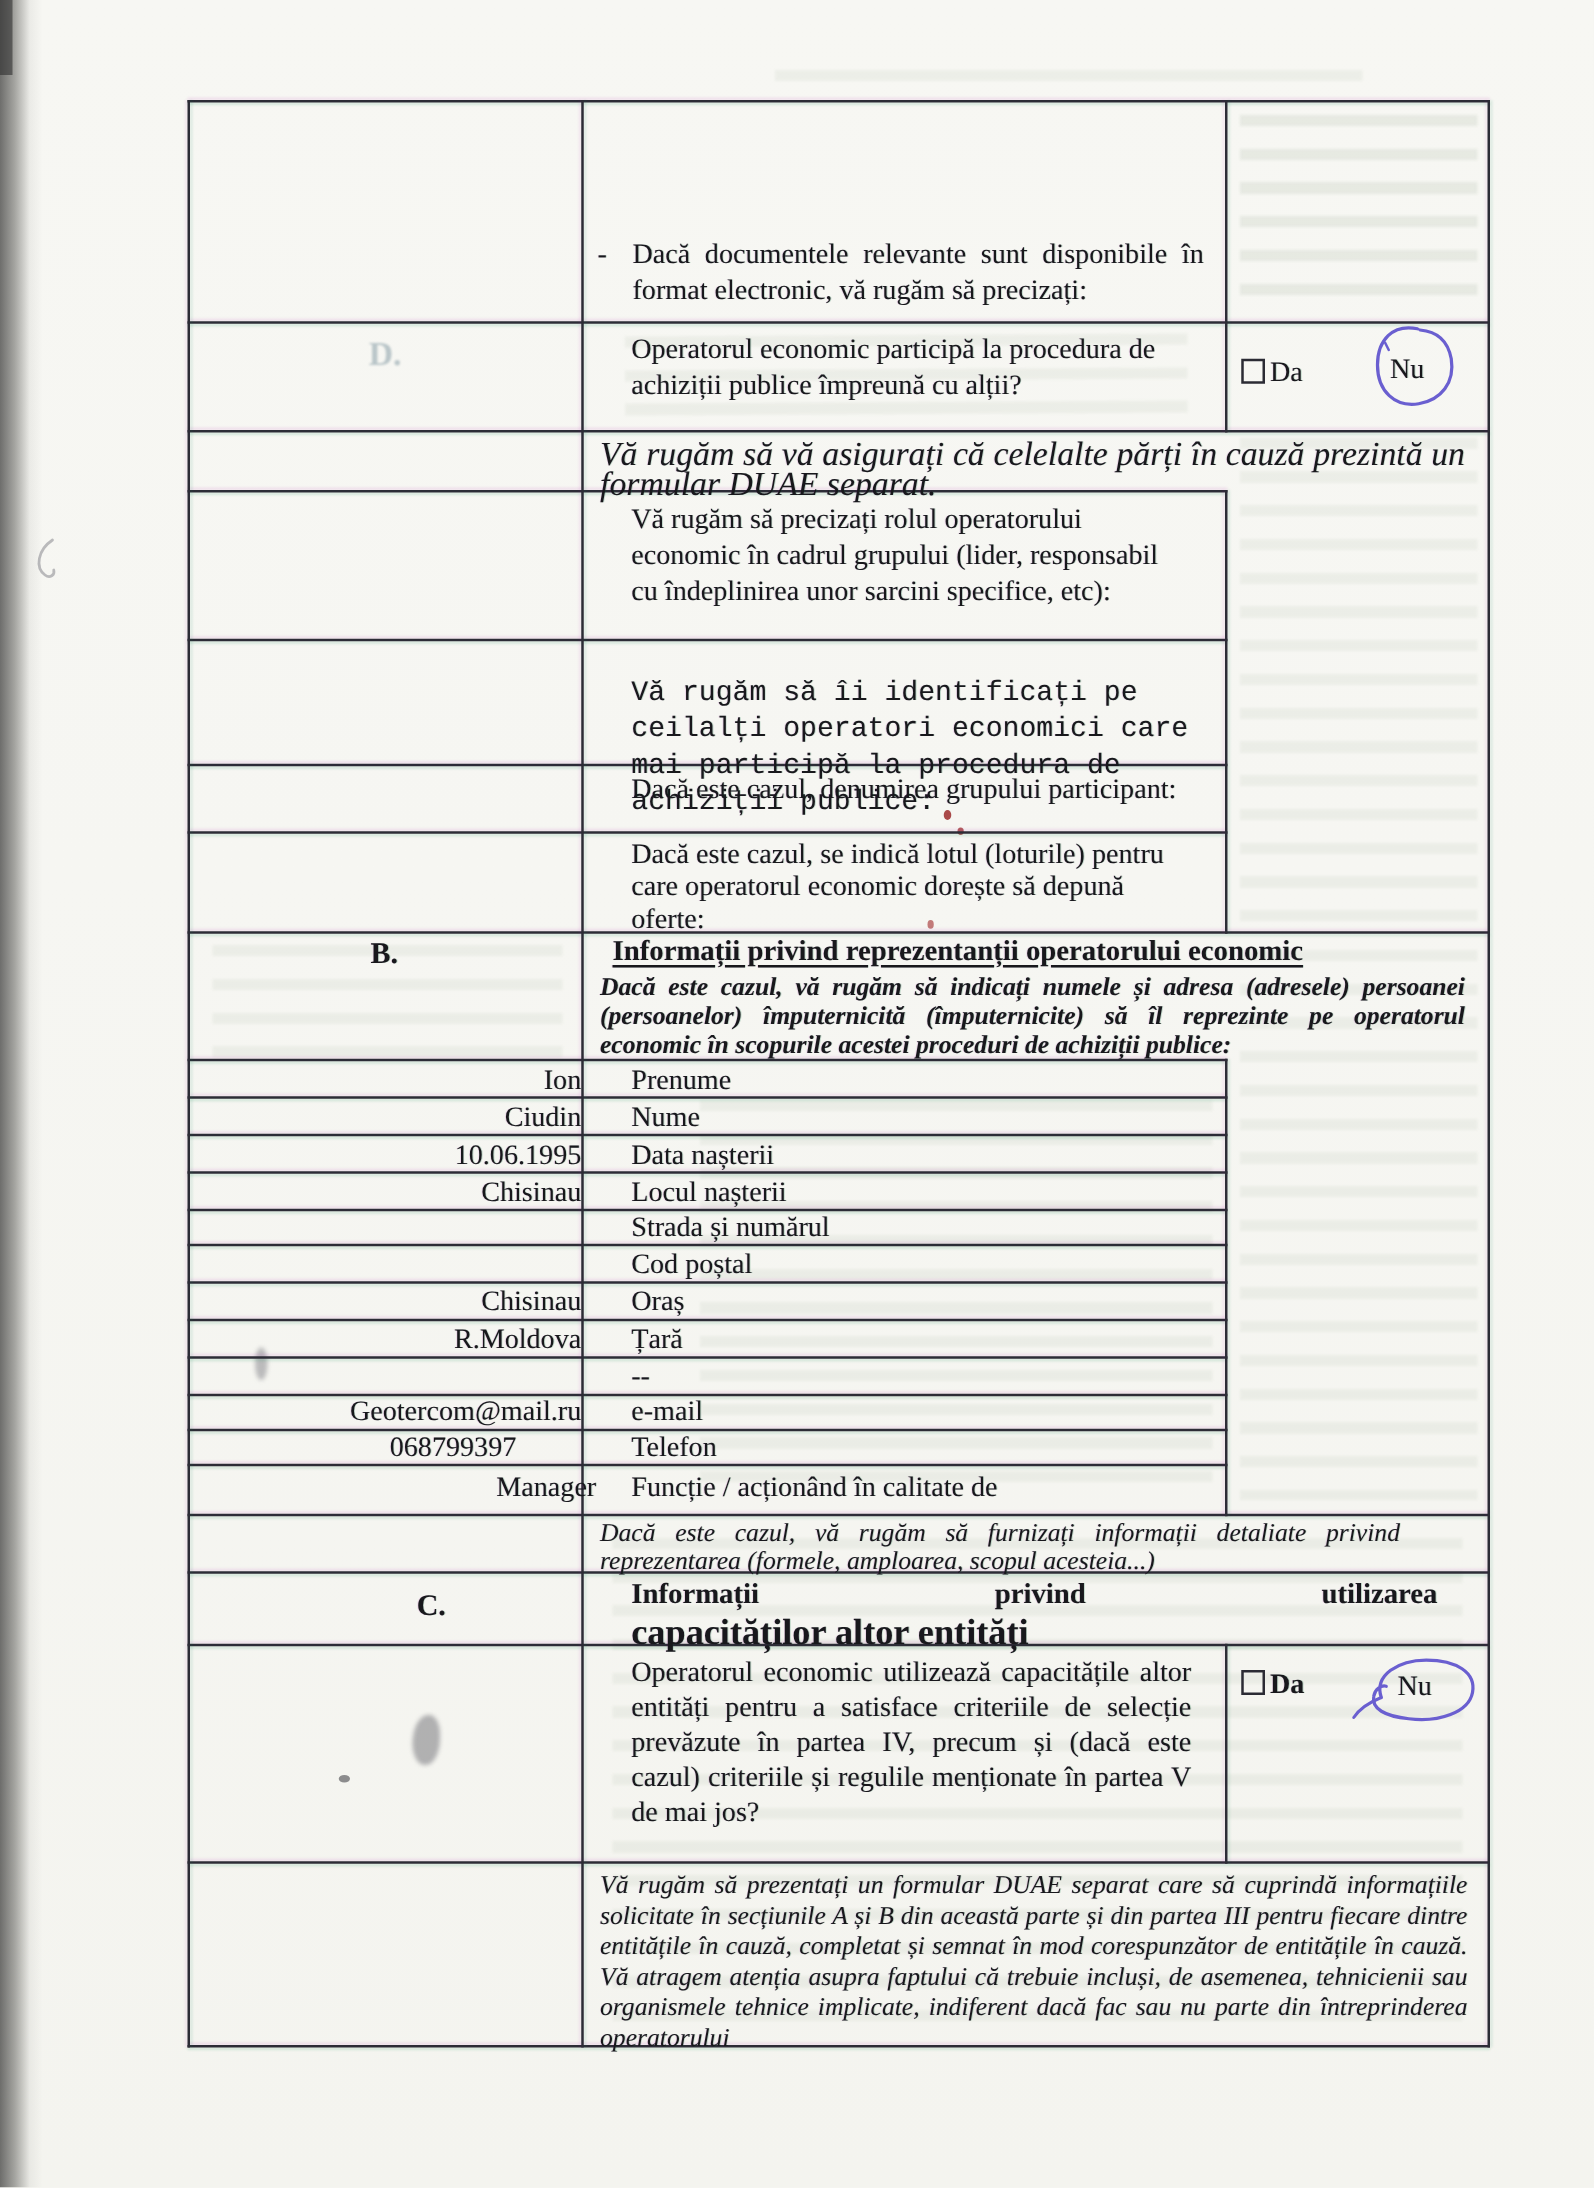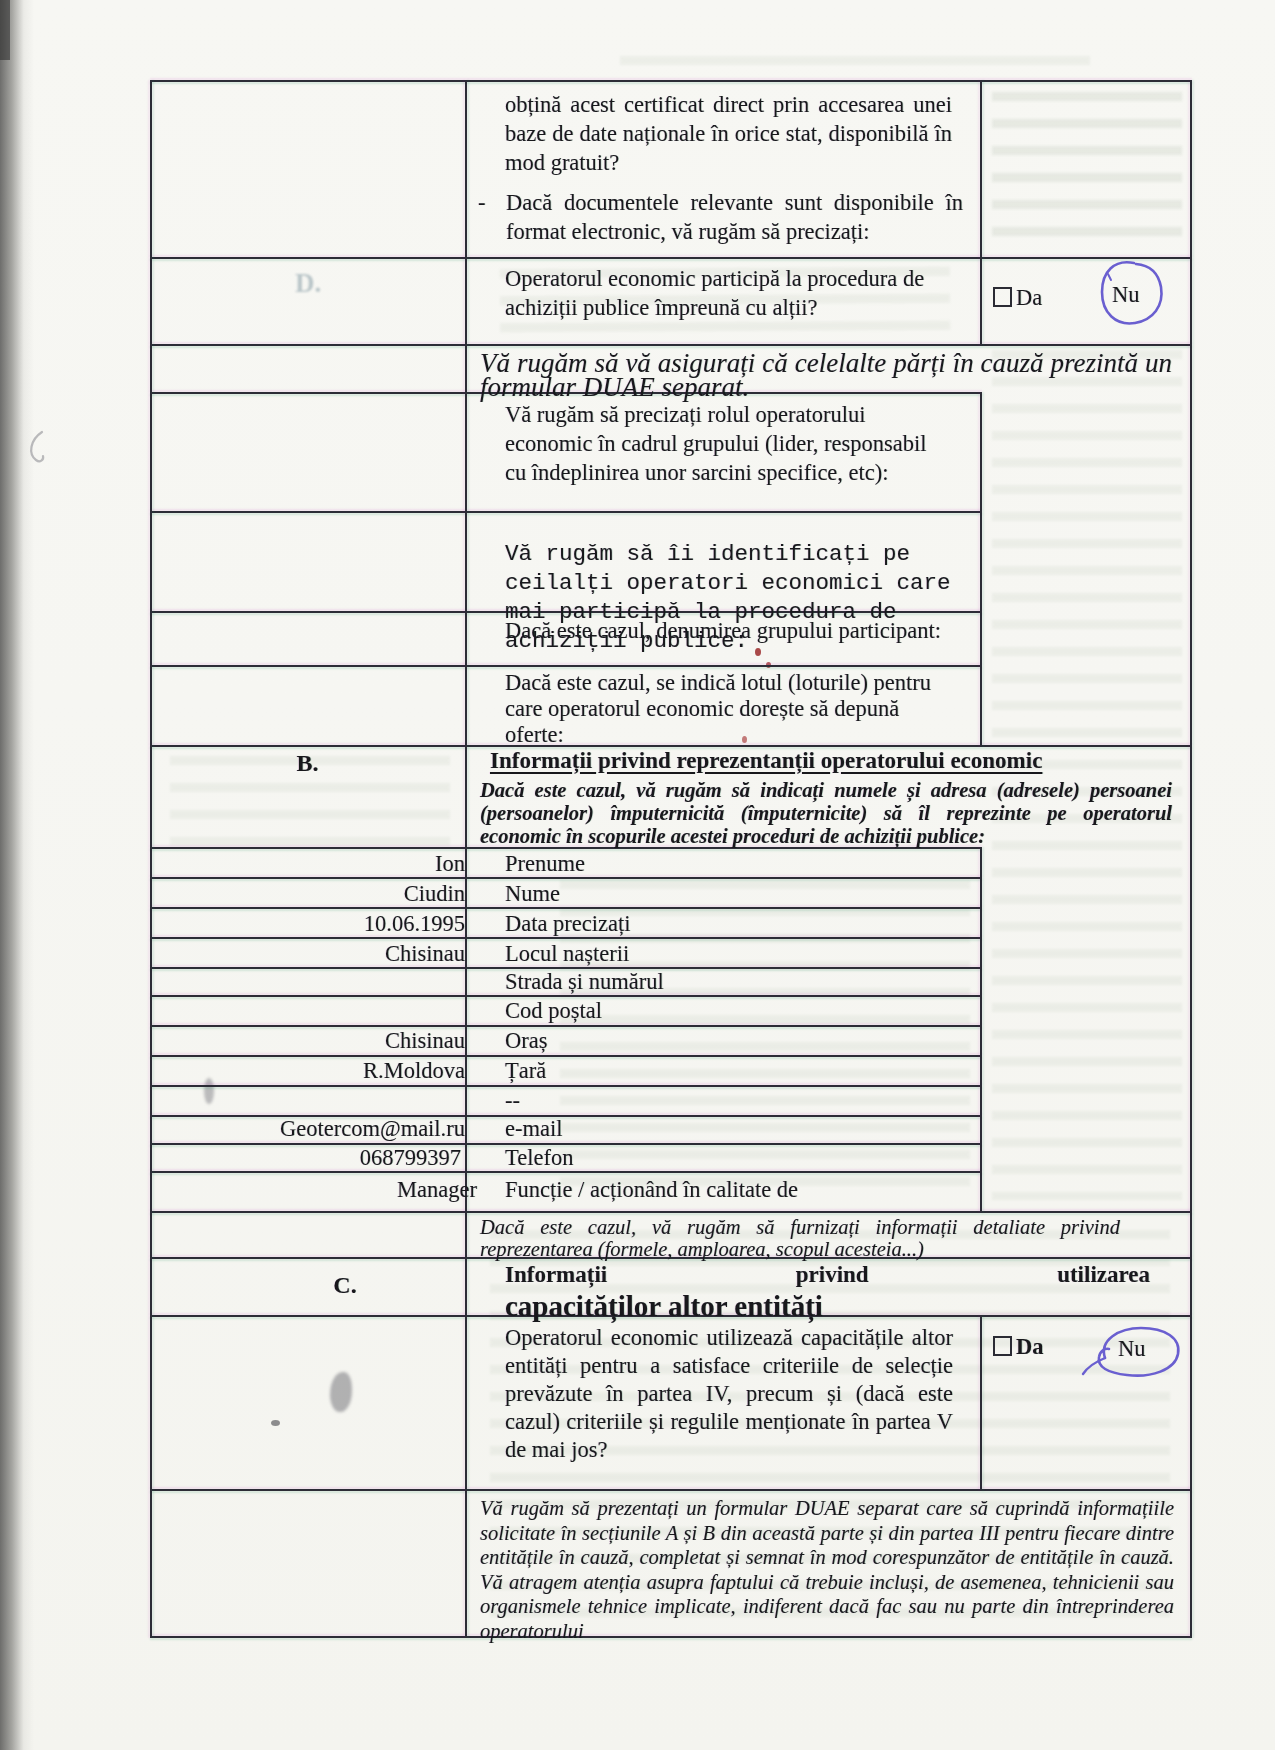--- a/index.html
+++ b/index.html
@@ -84,21 +84,20 @@
   <div class="hl" style="left:150px;top:1171px;width:832px;"></div>
 
   <div class="vl" style="left:150px;top:80px;height:1558px;"></div>
   <div class="vl" style="left:465px;top:80px;height:1558px;"></div>
   <div class="vl" style="left:1190px;top:80px;height:1558px;"></div>
   <div class="vl" style="left:980px;top:80px;height:266px;"></div>
   <div class="vl" style="left:980px;top:392px;height:355px;"></div>
   <div class="vl" style="left:980px;top:847px;height:366px;"></div>
   <div class="vl" style="left:980px;top:1315px;height:176px;"></div>
 
-  <div class="txt q" style="left:505px;top:90px;width:447px;text-align:justify;">obțină acest certificat direct prin accesarea unei baze de date naționale în orice stat, disponibilă în mod gratuit?</div>
   <div class="txt" style="left:478px;top:188px;width:485px;display:flex;">
     <span class="q" style="width:28px;">-</span>
     <span class="q" style="flex:1;text-align:justify;">Dacă documentele relevante sunt disponibile în format electronic, vă rugăm să precizați:</span>
   </div>
 
   <div class="txt q" style="left:505px;top:264px;width:430px;">Operatorul economic participă la procedura de achiziții publice împreună cu alții?</div>
   <div class="txt q" style="left:993px;top:283px;">
     <span class="cb"></span><span>Da</span>
   </div>
   <div class="txt q" style="left:1112px;top:280px;">
@@ -123,21 +122,21 @@
   <div>
     <div class="txt q center" style="left:150px;top:850px;width:315px;line-height:28px;">Ion</div>
     <div class="txt q" style="left:505px;top:850px;width:460px;line-height:28px;">Prenume</div>
   </div>
   <div>
     <div class="txt q center" style="left:150px;top:880px;width:315px;line-height:28px;">Ciudin</div>
     <div class="txt q" style="left:505px;top:880px;width:460px;line-height:28px;">Nume</div>
   </div>
   <div>
     <div class="txt q center" style="left:150px;top:910px;width:315px;line-height:28px;">10.06.1995</div>
-    <div class="txt q" style="left:505px;top:910px;width:460px;line-height:28px;">Data precizați</div>
+    <div class="txt q" style="left:505px;top:910px;width:460px;line-height:28px;">Data nașterii</div>
   </div>
   <div>
     <div class="txt q center" style="left:150px;top:940px;width:315px;line-height:28px;">Chisinau</div>
     <div class="txt q" style="left:505px;top:940px;width:460px;line-height:28px;">Locul nașterii</div>
   </div>
   <div>
     <div class="txt q center" style="left:150px;top:968px;width:315px;line-height:28px;"></div>
     <div class="txt q" style="left:505px;top:968px;width:460px;line-height:28px;">Strada și numărul</div>
   </div>
   <div>
@@ -154,21 +153,21 @@
   </div>
   <div>
     <div class="txt q center" style="left:150px;top:1087px;width:315px;line-height:28px;"></div>
     <div class="txt q" style="left:505px;top:1087px;width:460px;line-height:28px;">--</div>
   </div>
   <div>
     <div class="txt q center" style="left:150px;top:1116px;width:315px;line-height:26px;">Geotercom@mail.ru</div>
     <div class="txt q" style="left:505px;top:1116px;width:460px;line-height:26px;">e-mail</div>
   </div>
   <div>
-    <div class="txt q center" style="left:150px;top:1145px;width:263px;line-height:26px;padding-left:48px;">068799397</div>
+    <div class="txt q center" style="left:150px;top:1145px;width:263px;line-height:26px;">068799397</div>
     <div class="txt q" style="left:505px;top:1145px;width:460px;line-height:26px;">Telefon</div>
   </div>
   <div>
     <div class="txt q center" style="left:162px;top:1176px;width:315px;line-height:28px;">Manager</div>
     <div class="txt q" style="left:505px;top:1176px;width:460px;line-height:28px;">Funcție / acționând în calitate de</div>
   </div>
 
   <div class="txt it jlast" style="left:480px;top:1216px;width:640px;line-height:23px;">Dacă este cazul, vă rugăm să furnizați informații detaliate privind</div>
   <div class="txt it" style="left:480px;top:1238px;width:640px;text-align:left;line-height:23px;">reprezentarea (formele, amploarea, scopul acesteia...)</div>
 

